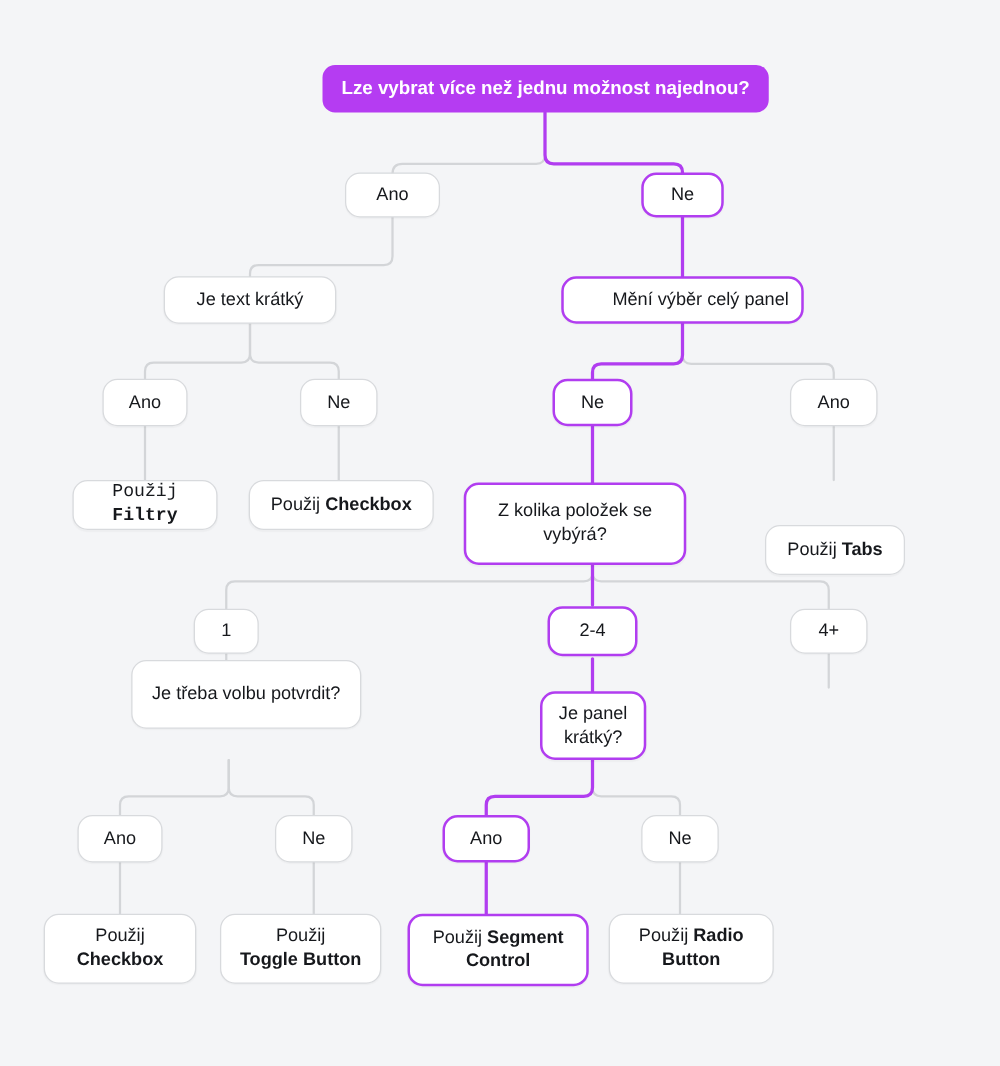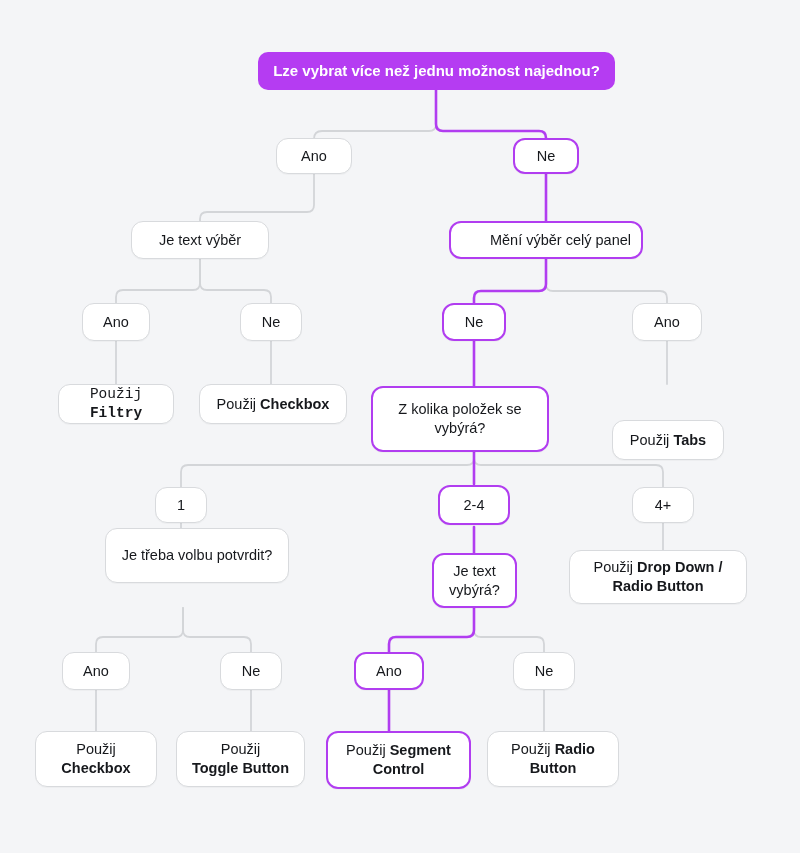--- a/index.html
+++ b/index.html
@@ -117,21 +117,21 @@
   </div>
 
   <div class="node" style="left:276px; top:138px; width:76px; height:36px;">
     <span class="txt">Ano</span>
   </div>
   <div class="node hl" style="left:513px; top:138px; width:66px; height:36px;">
     <span class="txt">Ne</span>
   </div>
 
   <div class="node" style="left:131px; top:221px; width:138px; height:38px;">
-    <span class="txt">Je text výběr</span>
+    <span class="txt">Je text krátký</span>
   </div>
   <div class="node hl" style="left:449px; top:221px; width:194px; height:38px;justify-content:flex-end;">
     <span class="txt">Mění výběr celý panel</span>
   </div>
 
   <div class="node" style="left:82px; top:303px; width:68px; height:38px;">
     <span class="txt">Ano</span>
   </div>
   <div class="node" style="left:240px; top:303px; width:62px; height:38px;">
     <span class="txt">Ne</span>
@@ -164,26 +164,23 @@
     <span class="txt">2-4</span>
   </div>
   <div class="node" style="left:632px; top:487px; width:62px; height:36px;">
     <span class="txt">4+</span>
   </div>
 
   <div class="node" style="left:105px; top:528px; width:184px; height:55px;">
     <span class="txt">Je třeba volbu potvrdit?</span>
   </div>
   <div class="node hl" style="left:432px; top:553px; width:85px; height:55px;">
-    <span class="txt">Je text vybýrá?</span>
-  </div>
-
-  <div class="node" style="left:569px; top:550px; width:178px; height:54px;">
-    <span class="txt"><span>Použij </span><span class="b">Drop Down / Radio Button</span></span>
-  </div>
+    <span class="txt">Je panel krátký?</span>
+  </div>
+
 
   <div class="node" style="left:62px; top:652px; width:68px; height:38px;">
     <span class="txt">Ano</span>
   </div>
   <div class="node" style="left:220px; top:652px; width:62px; height:38px;">
     <span class="txt">Ne</span>
   </div>
   <div class="node hl" style="left:354px; top:652px; width:70px; height:38px;">
     <span class="txt">Ano</span>
   </div>

